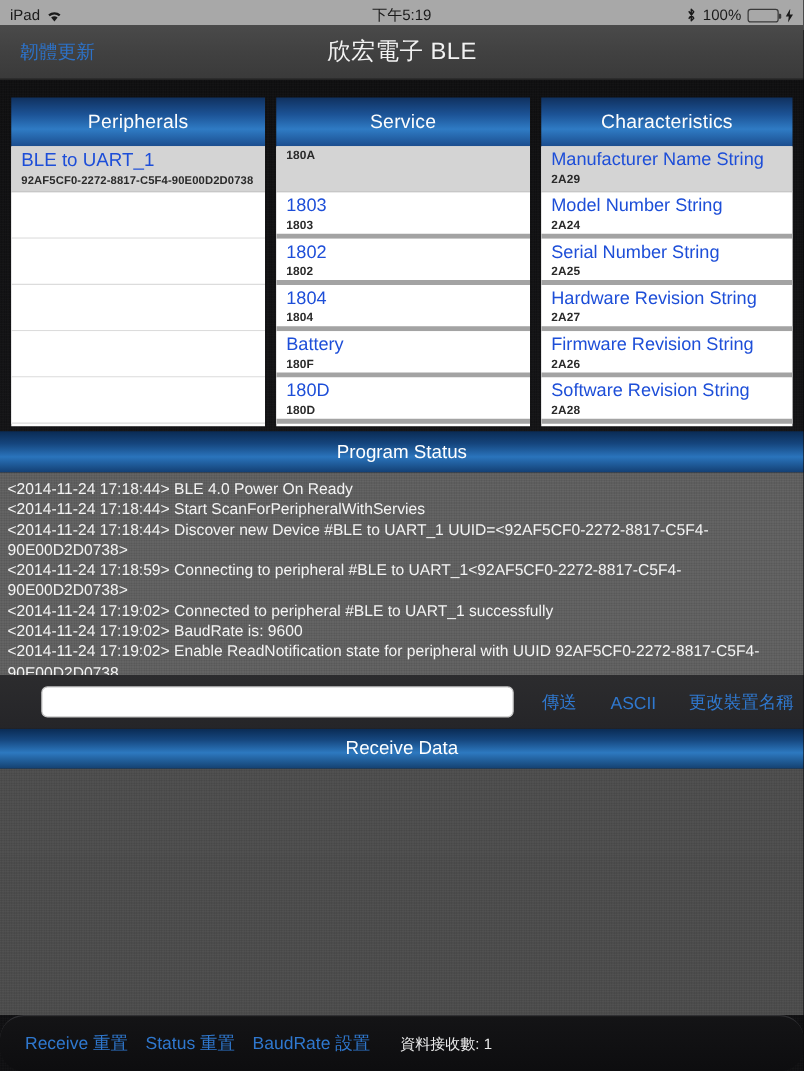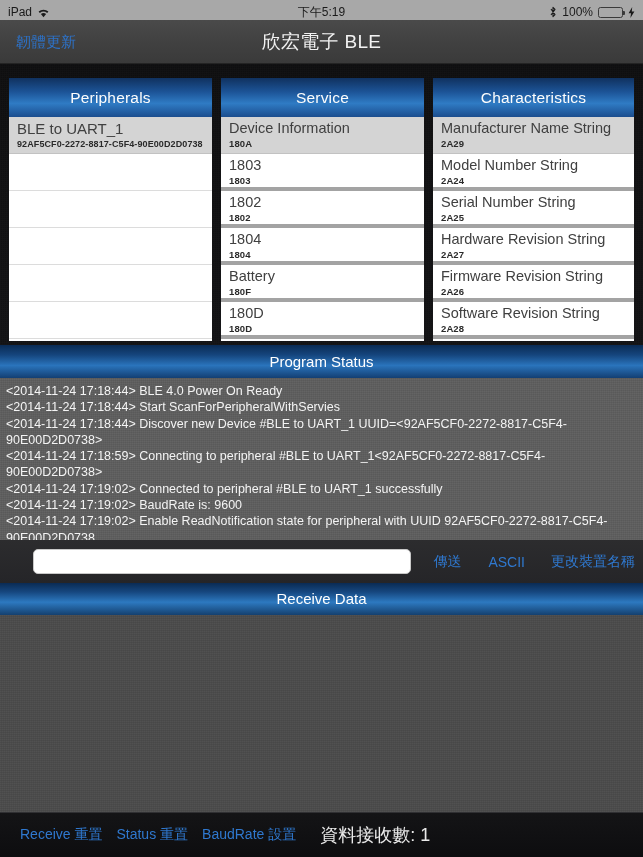--- a/index.html
+++ b/index.html
@@ -112,21 +112,21 @@
     box-sizing: border-box;
     border-bottom: 4px solid #a3a3a3;
     padding: 2px 0 0 8px;
     background: #ffffff;
     overflow: hidden;
   }
   .row.selected { background: #d4d4d4; border-bottom: 1px solid #c2c2c2; }
   .row.empty { border-bottom: 1px solid #dcdcdc; }
   .row .r-title {
     font-size: 14.5px;
-    color: #404040;
+    color: #1d4ed8;
     line-height: 19px;
     white-space: nowrap;
   }
   .row .r-sub {
     font-size: 9.5px;
     color: #2a2a2a;
     line-height: 12px;
     font-weight: bold;
     letter-spacing: 0.1px;
     white-space: nowrap;
@@ -213,31 +213,32 @@
 
   
   #toolbar {
     position: absolute; left: 0; top: 812px;
     width: 643px; height: 45px;
     background: linear-gradient(180deg, #141416 0%, #0d0d0f 100%);
     border-top: 1px solid #303033;
     display: flex; align-items: center;
     box-sizing: border-box;
     padding: 0 0 0 20px;
+    border-radius: 19px;
   }
   .tb-btn {
     color: #2f78cf;
     font-size: 14px;
     cursor: pointer;
     white-space: nowrap;
     margin-right: 14px;
   }
   #tb-count {
     color: #eaeaea;
-    font-size: 18px;
+    font-size: 12px;
     margin-left: 10px;
     white-space: nowrap;
   }
 </style>
 </head>
 <body>
 
 <div id="screen">
 
   <div id="statusbar">
@@ -304,21 +305,20 @@
           <div class="r-title"></div>
           <div class="r-sub"></div>
         </div>
       </div>
     </div>
 
     <div class="panel p2">
       <div class="panel-head">Service</div>
       <div class="panel-list">
         <div class="row selected">
-          <div class="r-title">Device Information</div>
           <div class="r-sub">180A</div>
         </div>
         <div class="row">
           <div class="r-title">1803</div>
           <div class="r-sub">1803</div>
         </div>
         <div class="row">
           <div class="r-title">1802</div>
           <div class="r-sub">1802</div>
         </div>

